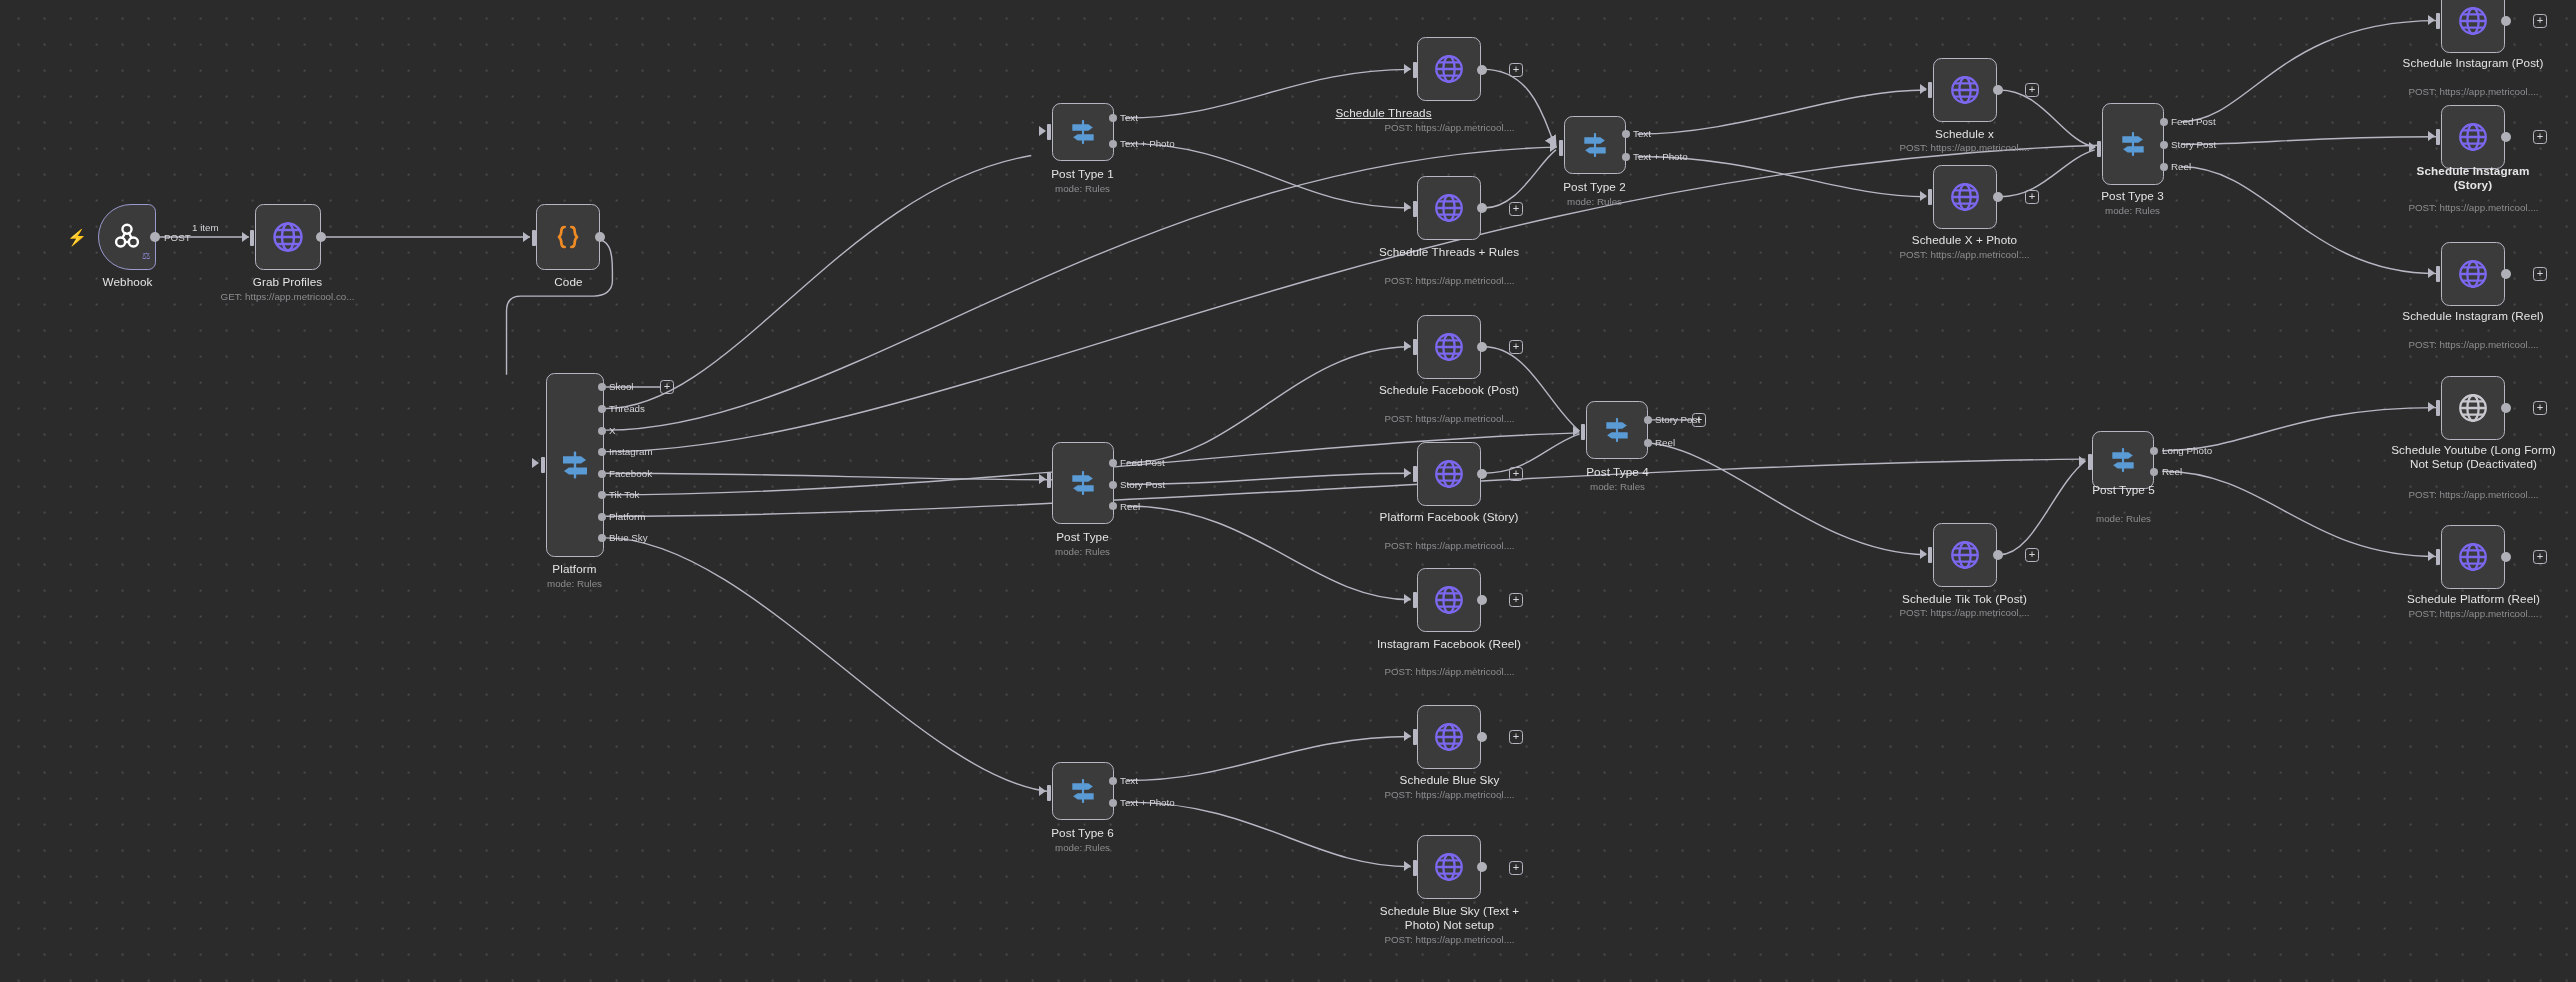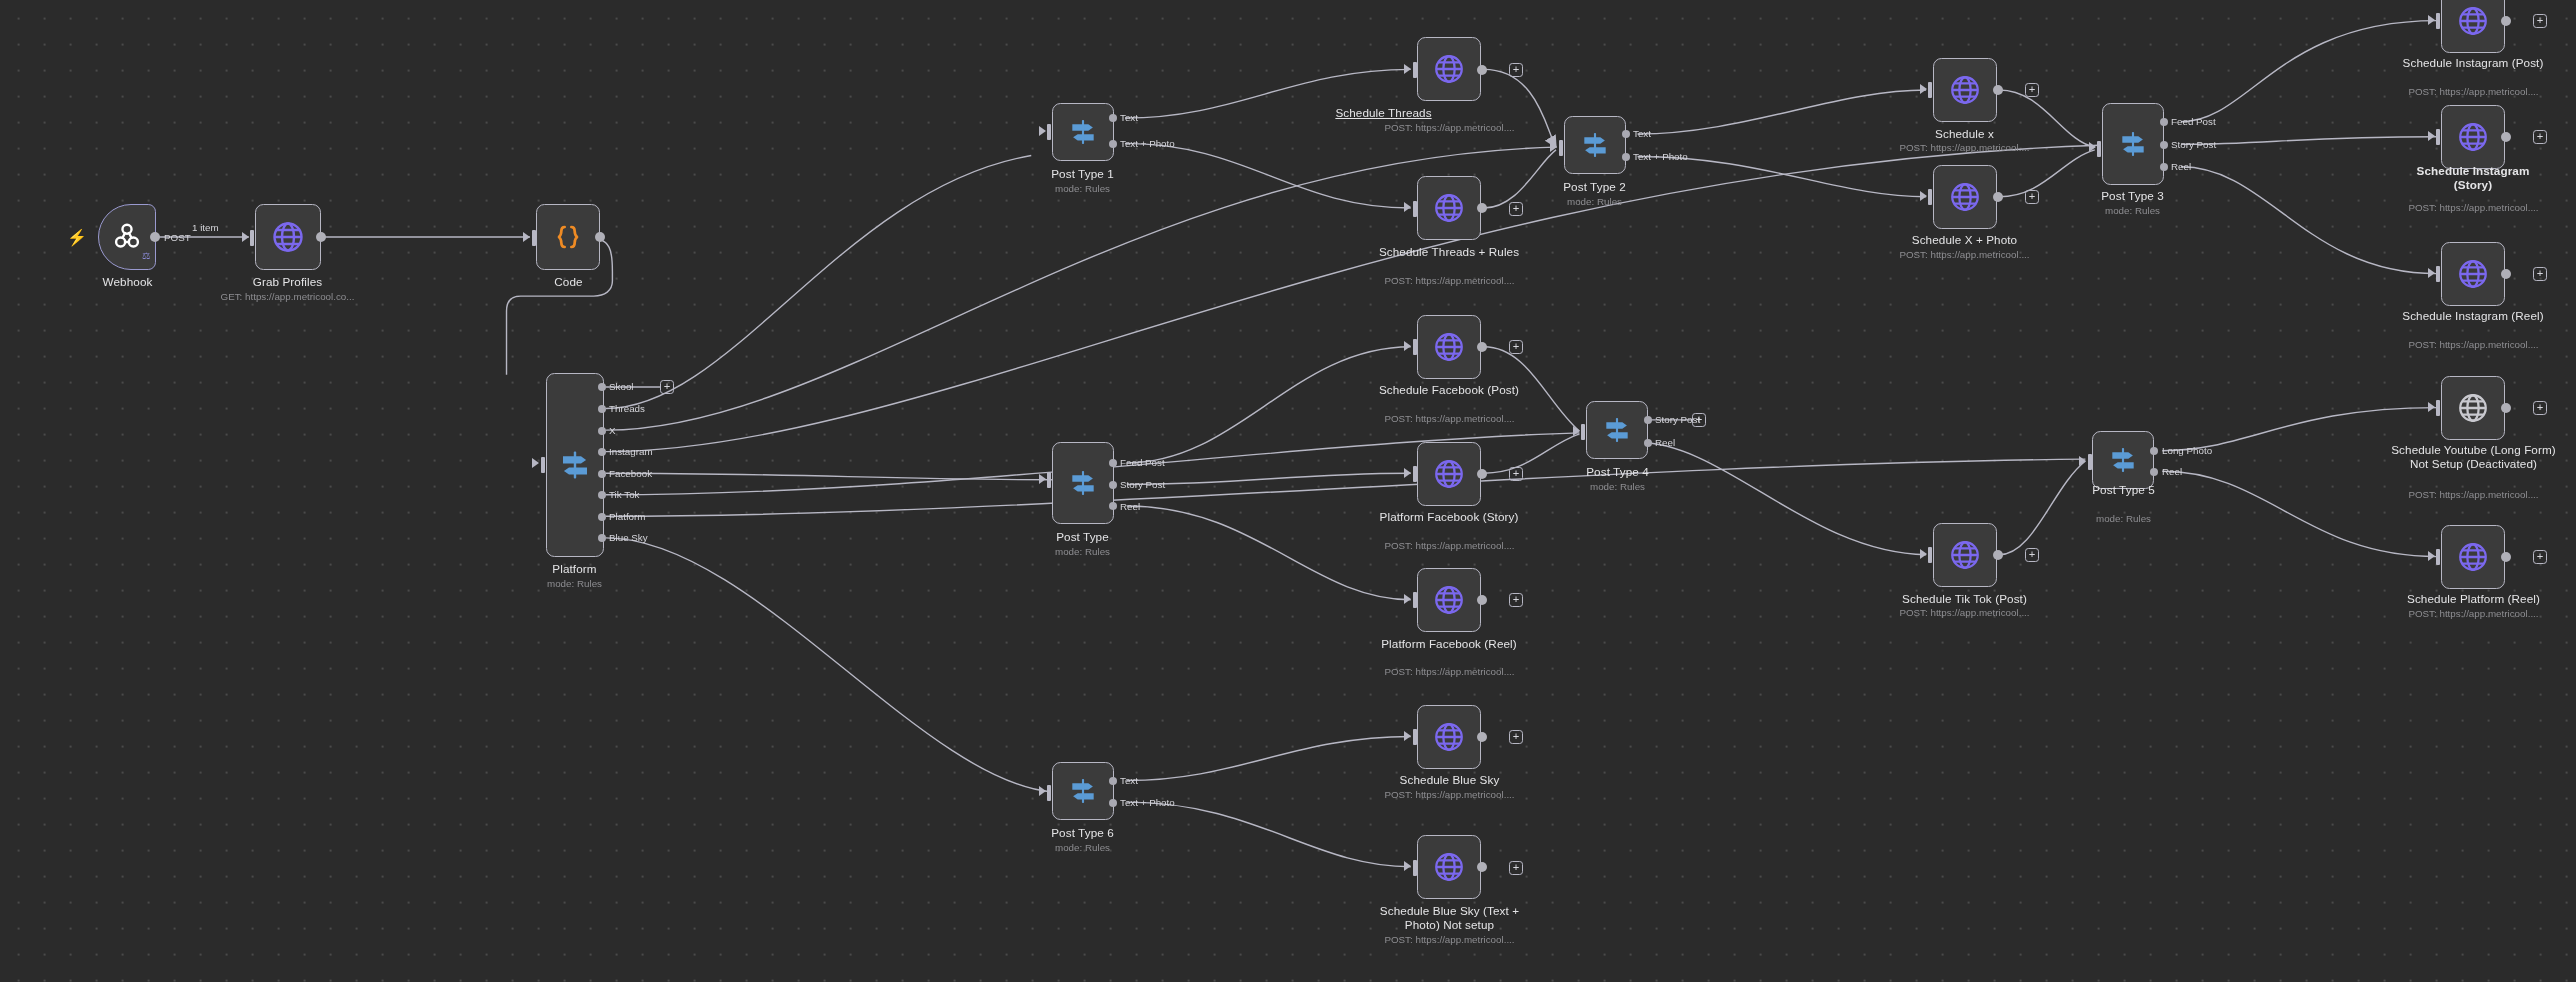--- a/index.html
+++ b/index.html
@@ -481,21 +481,21 @@
     <div class="inbar" style="left:1413px;top:592px;"></div>
     <div class="box" style="left:1417px;top:568px;width:64px;height:64px;">
       <svg class="ic globe-purple" width="34" height="34" viewBox="0 0 24 24" fill="none" stroke="currentColor" stroke-width="1.6">
         <circle cx="12" cy="12" r="9"></circle>
           <ellipse cx="12" cy="12" rx="4" ry="9"></ellipse>
           <path d="M3 12h18M4.2 7.3h15.6M4.2 16.7h15.6"></path>
       </svg>
     </div>
     <div class="dot" style="left:1477px;top:595px;"></div>
     <div class="plusbox" style="left:1509px;top:593px;">+</div>
-    <div class="caption" style="left:1374px;top:637px;width:150px;">Platform Facebook (Reel)</div>
+    <div class="caption" style="left:1374px;top:637px;width:150px;">Instagram Facebook (Reel)</div>
     <div class="subcaption" style="left:1365px;top:666px;width:169px;">POST: https://app.metricool....</div>
   </div>
 
   <div class="node">
     <div class="inarrow" style="left:1039px;top:474px;"></div>
     <div class="inbar" style="left:1047px;top:472px;"></div>
     <div class="box switch" style="left:1052px;top:442px;width:62px;height:82px;">
       <svg class="ic" width="32" height="32" viewBox="0 0 24 24" fill="#5b9bd5">
         <path d="M4 6.2h12l3.4 2.4L16 11H4z"></path>
           <path d="M20 13.6H8l-3.4 2.4L8 18.4h12z"></path>

